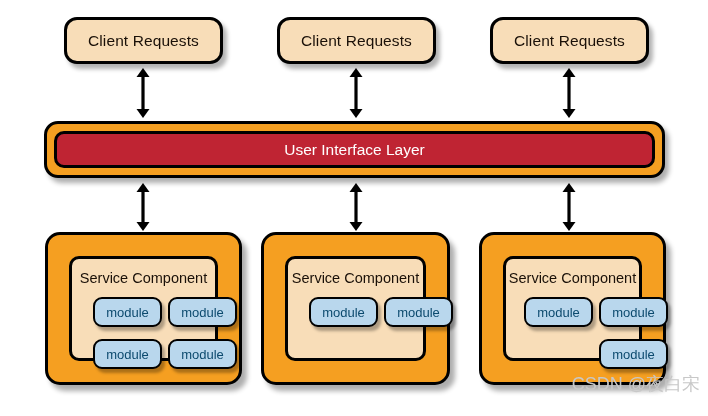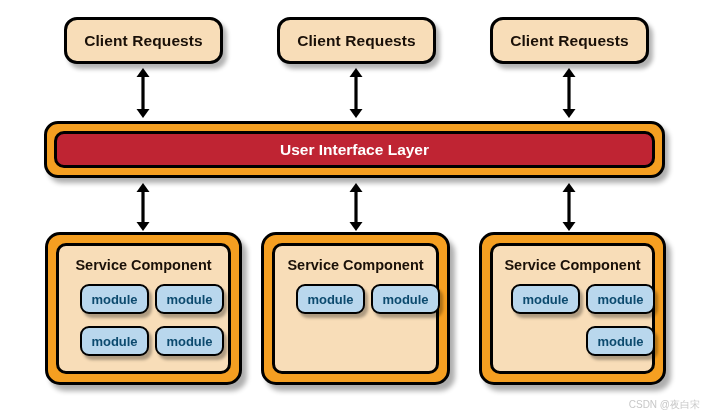--- a/index.html
+++ b/index.html
@@ -13,21 +13,20 @@
     position: relative;
     overflow: hidden;
     font-family: "Liberation Sans", sans-serif;
   }
 
   #diagram {
     position: absolute;
     left: 0; top: 0;
     width: 708px;
     height: 320px;
-    font-weight: bold;
   }
 
   
   .client-box {
     position: absolute;
     box-sizing: border-box;
     background: #f8ddb8;
     border: 3px solid #000000;
     border-radius: 13px;
     box-shadow: 4px 5px 4px rgba(0,0,0,0.30);
@@ -70,21 +69,21 @@
   }
 
   
   .svc-outer {
     position: absolute;
     box-sizing: border-box;
     background: #f59f21;
     border: 3px solid #000000;
     border-radius: 15px;
     box-shadow: 5px 6px 5px rgba(0,0,0,0.32);
-    padding: 8px;
+    padding: 21px;
   }
   .svc-inner {
     box-sizing: border-box;
     width: 100%;
     height: 100%;
     background: #f8ddb8;
     border: 3px solid #000000;
     border-radius: 10px;
     position: relative;
   }
@@ -122,22 +121,22 @@
 
   
   .arrow {
     position: absolute;
   }
 
   
   .watermark {
     position: absolute;
     right: 8px;
-    bottom: 4px;
-    font-size: 10px;
+    bottom: 20px;
+    font-size: 18px;
     color: #c8c8c8;
     white-space: nowrap;
     user-select: none;
   }
 </style>
 </head>
 <body>
 
 <div id="diagram">
     <div class="client-box" style="left: 64px; top: 17px; width: 159px; height: 47px;">

